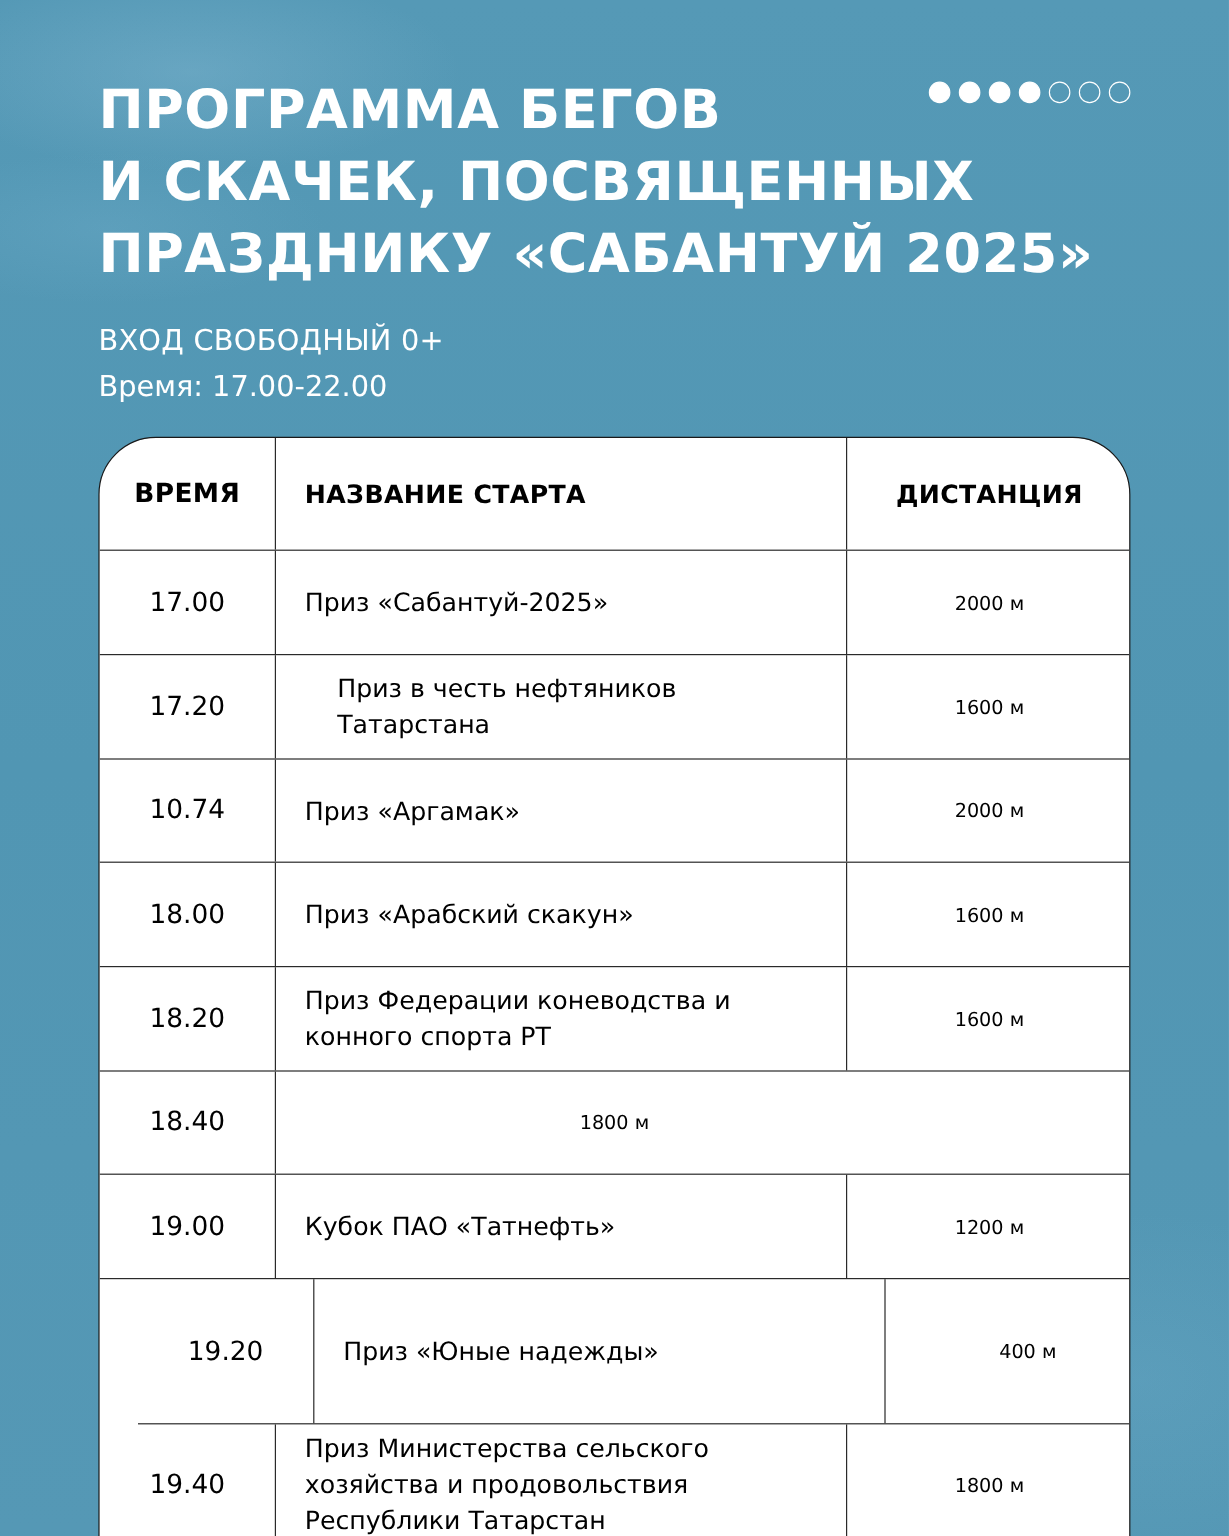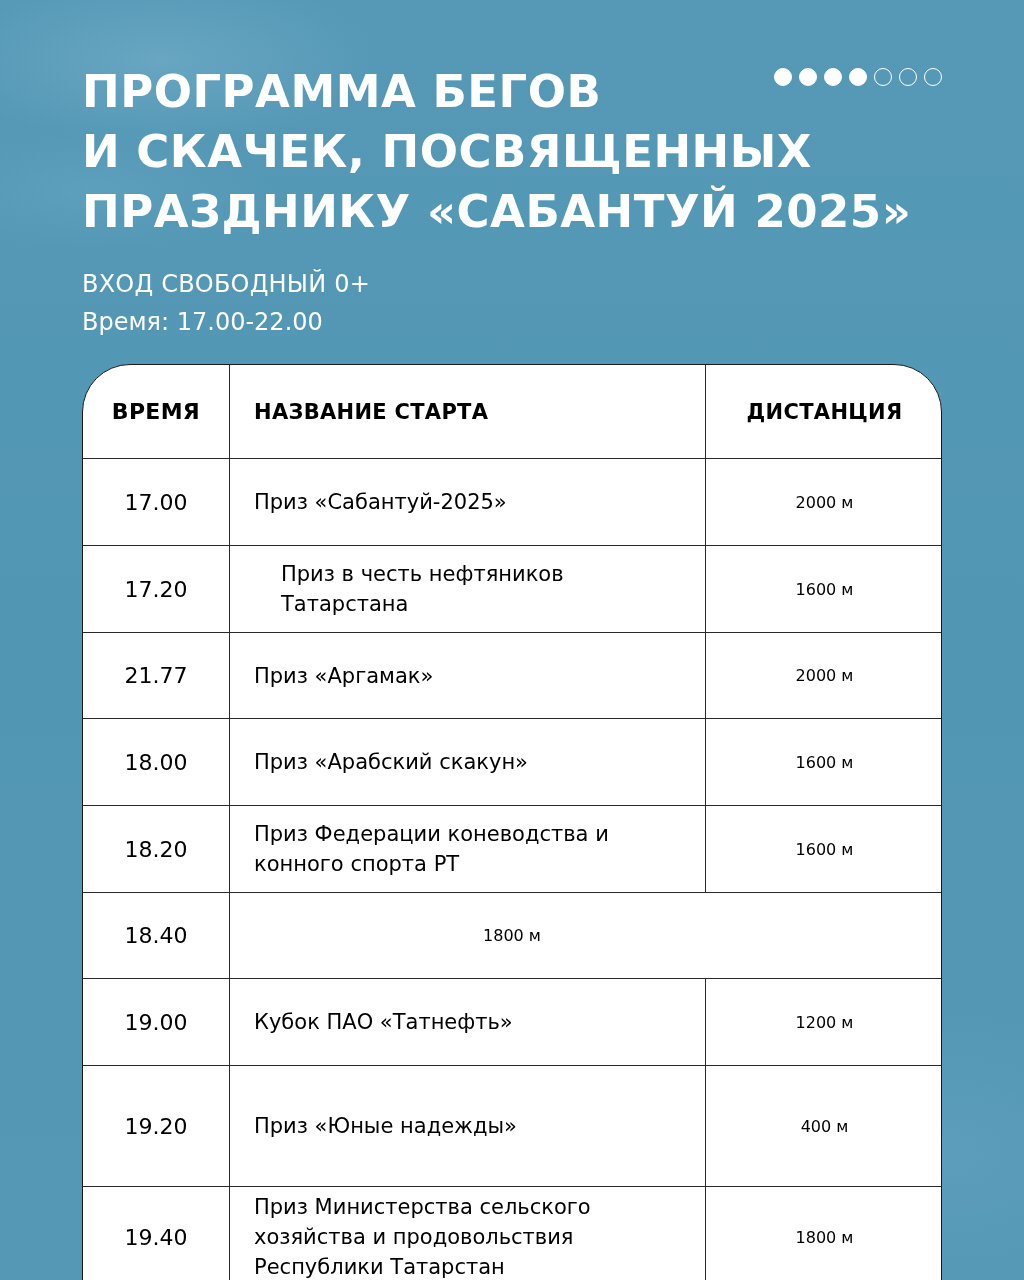--- a/index.html
+++ b/index.html
@@ -124,21 +124,21 @@
 
   <div class="trow" style="height:87px;">
     <div class="c-time">17.20</div>
     <div class="c-name">
         <span style="max-width:320px;display:block;margin-left:27px;">Приз в честь нефтяников Татарстана</span>
       </div>
     <div class="c-dist">1600 м</div>
   </div>
 
   <div class="trow" style="height:86px;">
-    <div class="c-time">21.77</div>
+    <div class="c-time">10.74</div>
     <div class="c-name">Приз «Аргамак»</div>
     <div class="c-dist">2000 м</div>
   </div>
 
   <div class="trow" style="height:87px;">
     <div class="c-time">18.00</div>
     <div class="c-name">Приз «Арабский скакун»</div>
     <div class="c-dist">1600 м</div>
   </div>
 
@@ -154,21 +154,21 @@
     <div class="c-time">18.40</div>
     <div class="c-dist">1800 м</div>
   </div>
 
   <div class="trow" style="height:87px;">
     <div class="c-time">19.00</div>
     <div class="c-name">Кубок ПАО «Татнефть»</div>
     <div class="c-dist">1200 м</div>
   </div>
 
-  <div class="trow" style="height:121px;">
+  <div class="trow" style="height:121px;margin-left:32px;">
     <div class="c-time">19.20</div>
     <div class="c-name">Приз «Юные надежды»</div>
     <div class="c-dist">400 м</div>
   </div>
 
   <div class="trow" style="height:100px; border-bottom:none;">
     <div class="c-time">19.40</div>
     <div class="c-name">
         <span style="max-width:400px;display:block;">Приз Министерства сельского хозяйства и продовольствия Республики Татарстан</span>
       </div>

